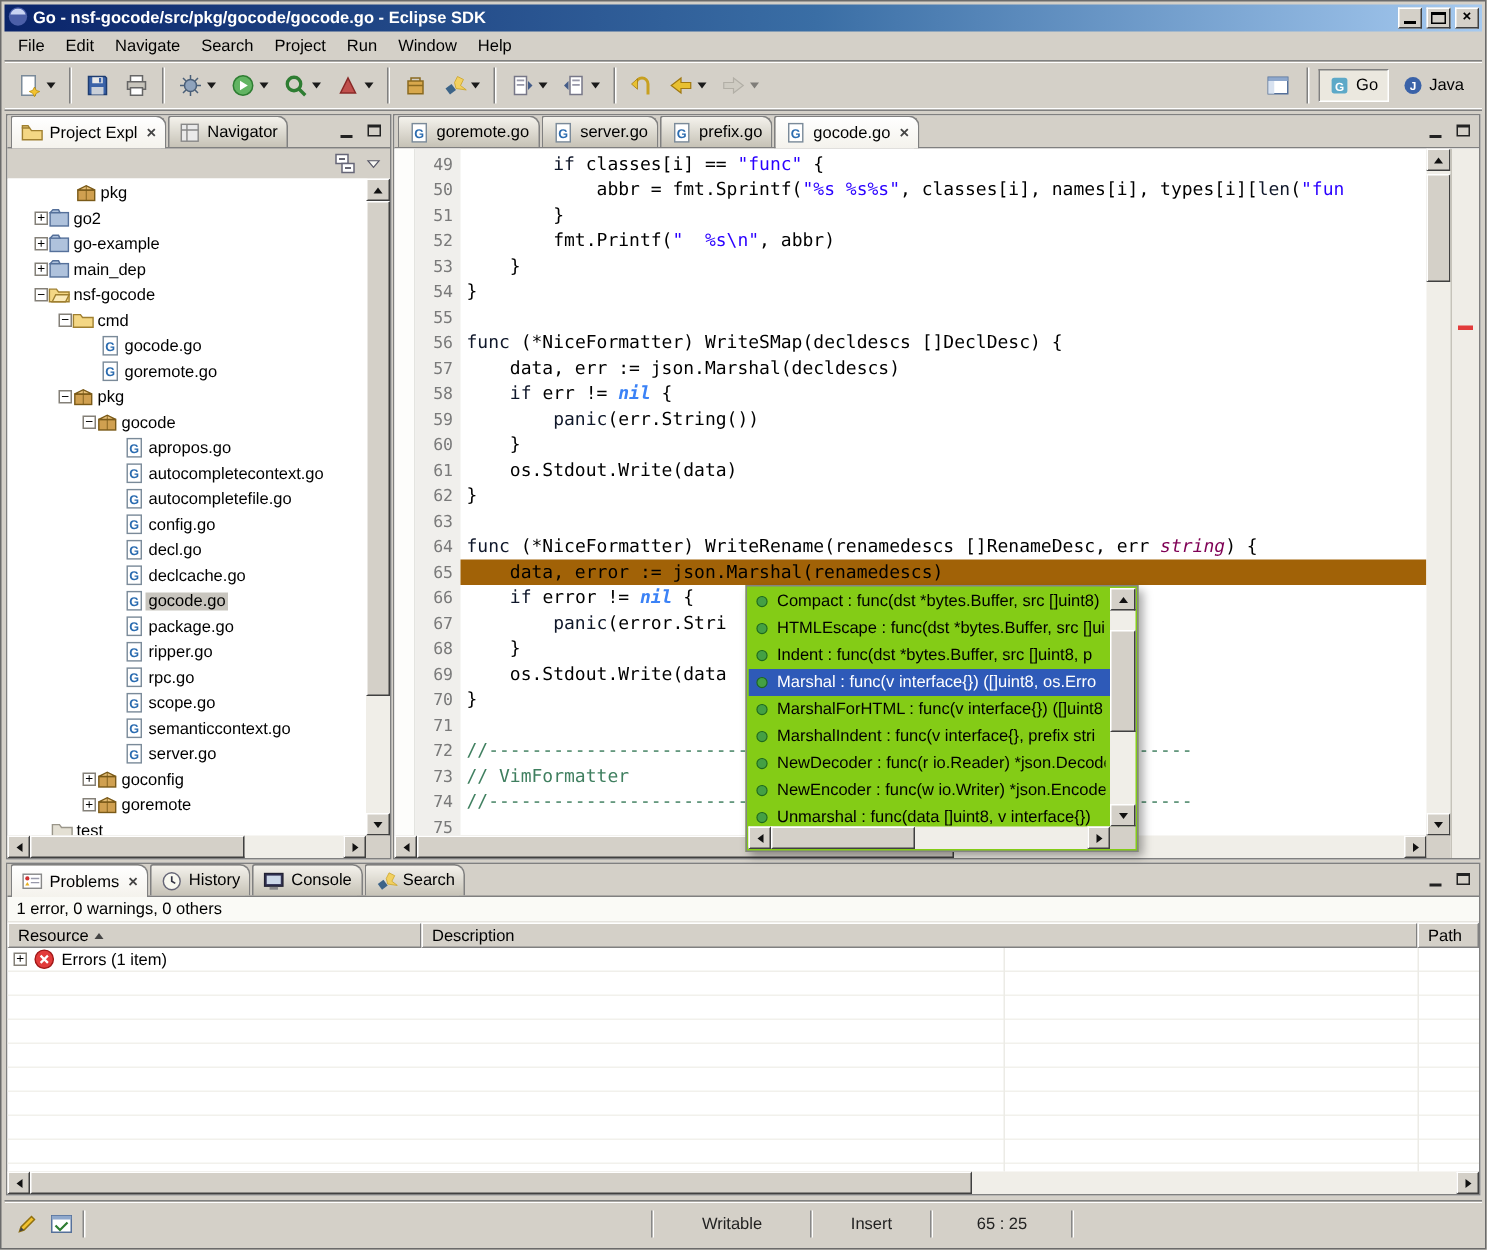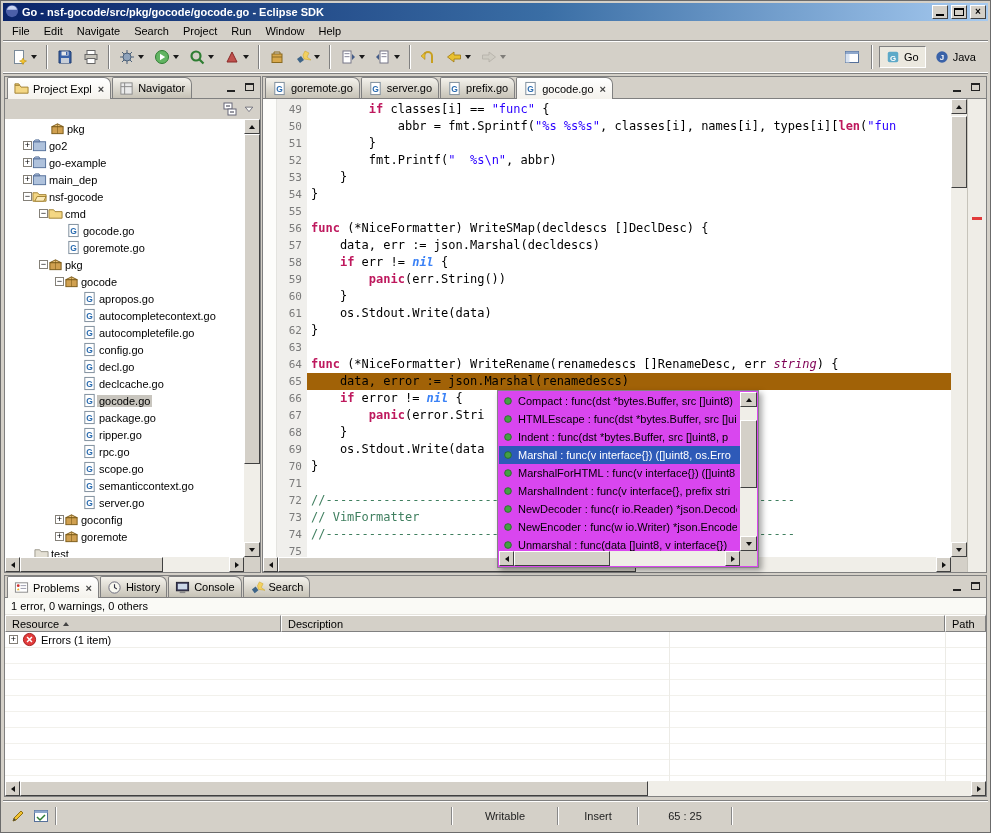--- a/index.html
+++ b/index.html
@@ -75,33 +75,33 @@
   
   .editor-panel{left:262px;top:76px;width:725px;height:497px;}
   .editor-body{flex:1;position:relative;background:#fff;overflow:hidden;}
   .annot-ruler{position:absolute;left:0;top:0;bottom:15px;width:14px;background:#FDFDFB;border-right:1px solid #E4E4E0;}
   .numcol{position:absolute;left:14px;top:0;bottom:15px;width:30px;background:#F0EFEC;}
   .code-lines{position:absolute;left:14px;top:2px;right:35px;bottom:15px;overflow:hidden;}
   .crow{display:flex;height:17px;}
   .lnum{width:30px;flex:none;text-align:right;padding-right:5px;color:#7A7A7A;font:11px/17px "DejaVu Sans Mono",monospace;}
   .ctext{flex:1;white-space:pre;overflow:hidden;font:12px/17px "DejaVu Sans Mono",monospace;padding-left:4px;}
   .crow.cur .ctext{background:#a16207;}
-  .k{color:#be185d;font-weight:bold;}
+  .k{color:#0f172a;font-weight:normal;}
   .s{color:#2A00FF;}
   .c{color:#3F7F5F;}
   .i{color:#7F0055;font-style:italic;}
   .ki{color:#3b82f6;font-weight:bold;font-style:italic;}
   .ed-vscroll{right:19px;top:0;bottom:15px;}
   .overview{position:absolute;right:0;top:0;bottom:0;width:19px;background:#EFEDE7;border-left:1px solid #C6C3BA;}
   .ov-mark{position:absolute;left:4px;width:10px;height:3px;}
   .ed-hscroll{left:0;right:35px;bottom:0;}
   .ed-corner{right:19px;bottom:0;width:16px;height:15px;}
 
   
-  .popup{position:absolute;left:497px;top:390px;width:262px;height:178px;background:#d946ef;border:1px solid #848484;
+  .popup{position:absolute;left:497px;top:390px;width:262px;height:178px;background:#84cc16;border:1px solid #848484;
     box-shadow:3px 3px 6px rgba(0,0,0,.35);z-index:10;}
   .pop-list{position:absolute;left:1px;top:1px;right:18px;bottom:16px;overflow:hidden;}
   .pitem{height:18px;display:flex;align-items:center;gap:4px;padding:0 3px;white-space:nowrap;overflow:hidden;}
   .pitem.sel{background:#2E5AB8;color:#fff;}
   .plab{overflow:hidden;white-space:nowrap;}
   .pop-vscroll{right:1px;top:1px;bottom:16px;width:17px;}
   .pop-hscroll{left:1px;right:18px;bottom:1px;}
   .pop-corner{right:1px;bottom:1px;width:17px;height:15px;}
 
   
@@ -113,21 +113,21 @@
   .sort-asc{width:0;height:0;border-left:3px solid transparent;border-right:3px solid transparent;border-bottom:4px solid #444;}
   .prow{display:flex;align-items:center;height:16px;gap:4px;padding-left:4px;border-bottom:1px solid #F0EFEA;}
   .erow{height:16px;border-bottom:1px solid #F2F1EC;}
   .vline{position:absolute;top:17px;bottom:15px;width:1px;background:#ECEBE6;}
   .bp-hscroll{left:0;right:0;bottom:0;}
 
   
   .statusbar{position:absolute;left:3px;right:3px;top:800px;height:30px;border-top:1px solid #808080;
     box-shadow:inset 0 1px 0 #fff;display:flex;align-items:center;}
   .sb-left{display:flex;align-items:center;gap:5px;padding:0 6px;}
-  .status-fields{position:absolute;left:448px;top:5px;display:flex;align-items:center;height:20px;}
+  .status-fields{position:absolute;left:431px;top:5px;display:flex;align-items:center;height:20px;}
   .sgroove{width:2px;height:18px;border-left:1px solid #888;border-right:1px solid #fff;}
   .scell{text-align:center;color:#222;}
 </style>
 </head>
 <body>
 
 <div class="titlebar">
   <span class="title-icon-slot"><span class="ic">
         <svg width="14" height="14" viewBox="0 0 16 16">
           <circle cx="8" cy="8" r="7" fill="#4B5FA8"></circle>

